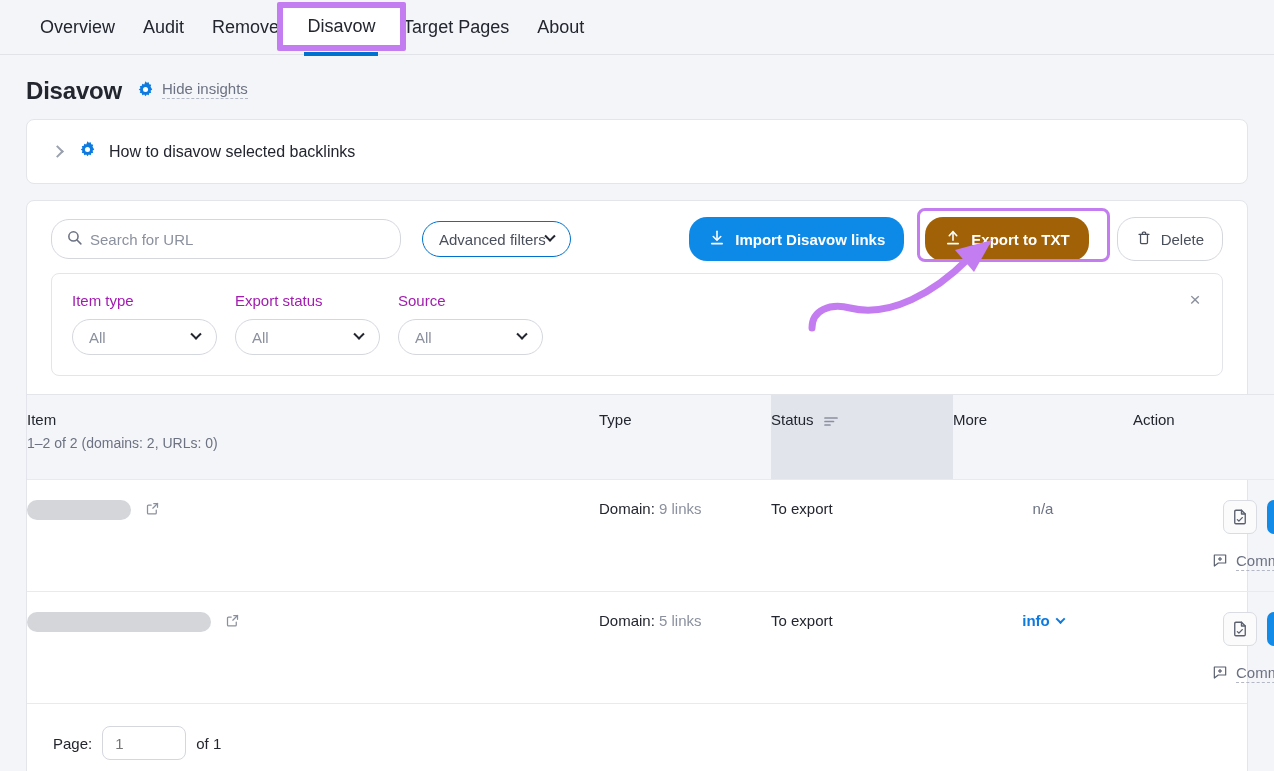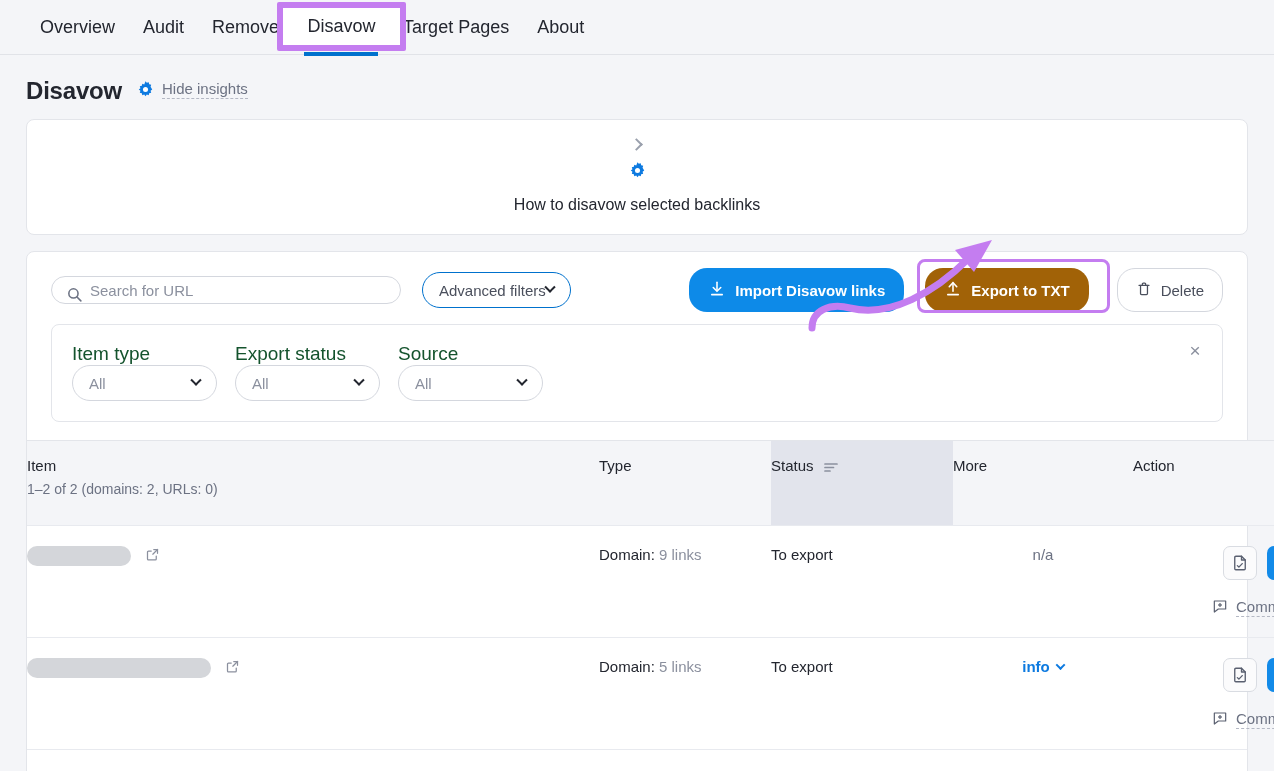--- a/index.html
+++ b/index.html
@@ -82,41 +82,40 @@
   .card {
     margin: 0 26px 16px 26px;
     background: #ffffff;
     border: 1px solid #e3e5ea;
     border-radius: 8px;
   }
   .howto {
     display: flex; align-items: center; gap: 12px;
     padding: 20px 24px;
     cursor: pointer;
-    flex-direction: column;
   }
   .chev-right {
     width: 9px; height: 9px;
     border-right: 2px solid #9aa0ad;
     border-bottom: 2px solid #9aa0ad;
     transform: rotate(-45deg);
     margin-left: 2px; margin-right: 4px;
   }
   .howto-text { font-size: 16px; color: #23262f; }
 
   
   .table-card { position: relative; margin-bottom: 0; }
   .toolbar {
     display: flex; align-items: center;
     padding: 16px 24px 0 24px;
     gap: 10px;
   }
   .search-box {
     position: relative;
-    width: 350px; height: 28px;
+    width: 350px; height: 40px;
     border: 1px solid #d4d7de;
     border-radius: 18px;
     display: flex; align-items: center;
     padding-left: 38px;
     background: #fff;
     justify-content: center;
   }
   .search-box input {
     border: none; outline: none;
     font-size: 15px; color: #23262f;
@@ -172,21 +171,21 @@
   
   .filter-panel {
     position: relative;
     margin: 12px 24px 0 24px;
     border: 1px solid #e3e5ea;
     border-radius: 8px;
     padding: 18px 20px 20px 20px;
     display: flex; gap: 18px;
   }
   .filter-col { width: 145px; }
-  .filter-label { font-size: 19px; color: #14532d; }
+  .filter-label { font-size: 15px; color: #a21caf; margin-bottom: 10px; }
   .filter-select {
     height: 36px;
     border: 1px solid #d4d7de;
     border-radius: 18px;
     display: flex; align-items: center; justify-content: space-between;
     padding: 0 16px;
     font-size: 15px; color: #8b909e;
     cursor: pointer;
     background: #fff;
   }

